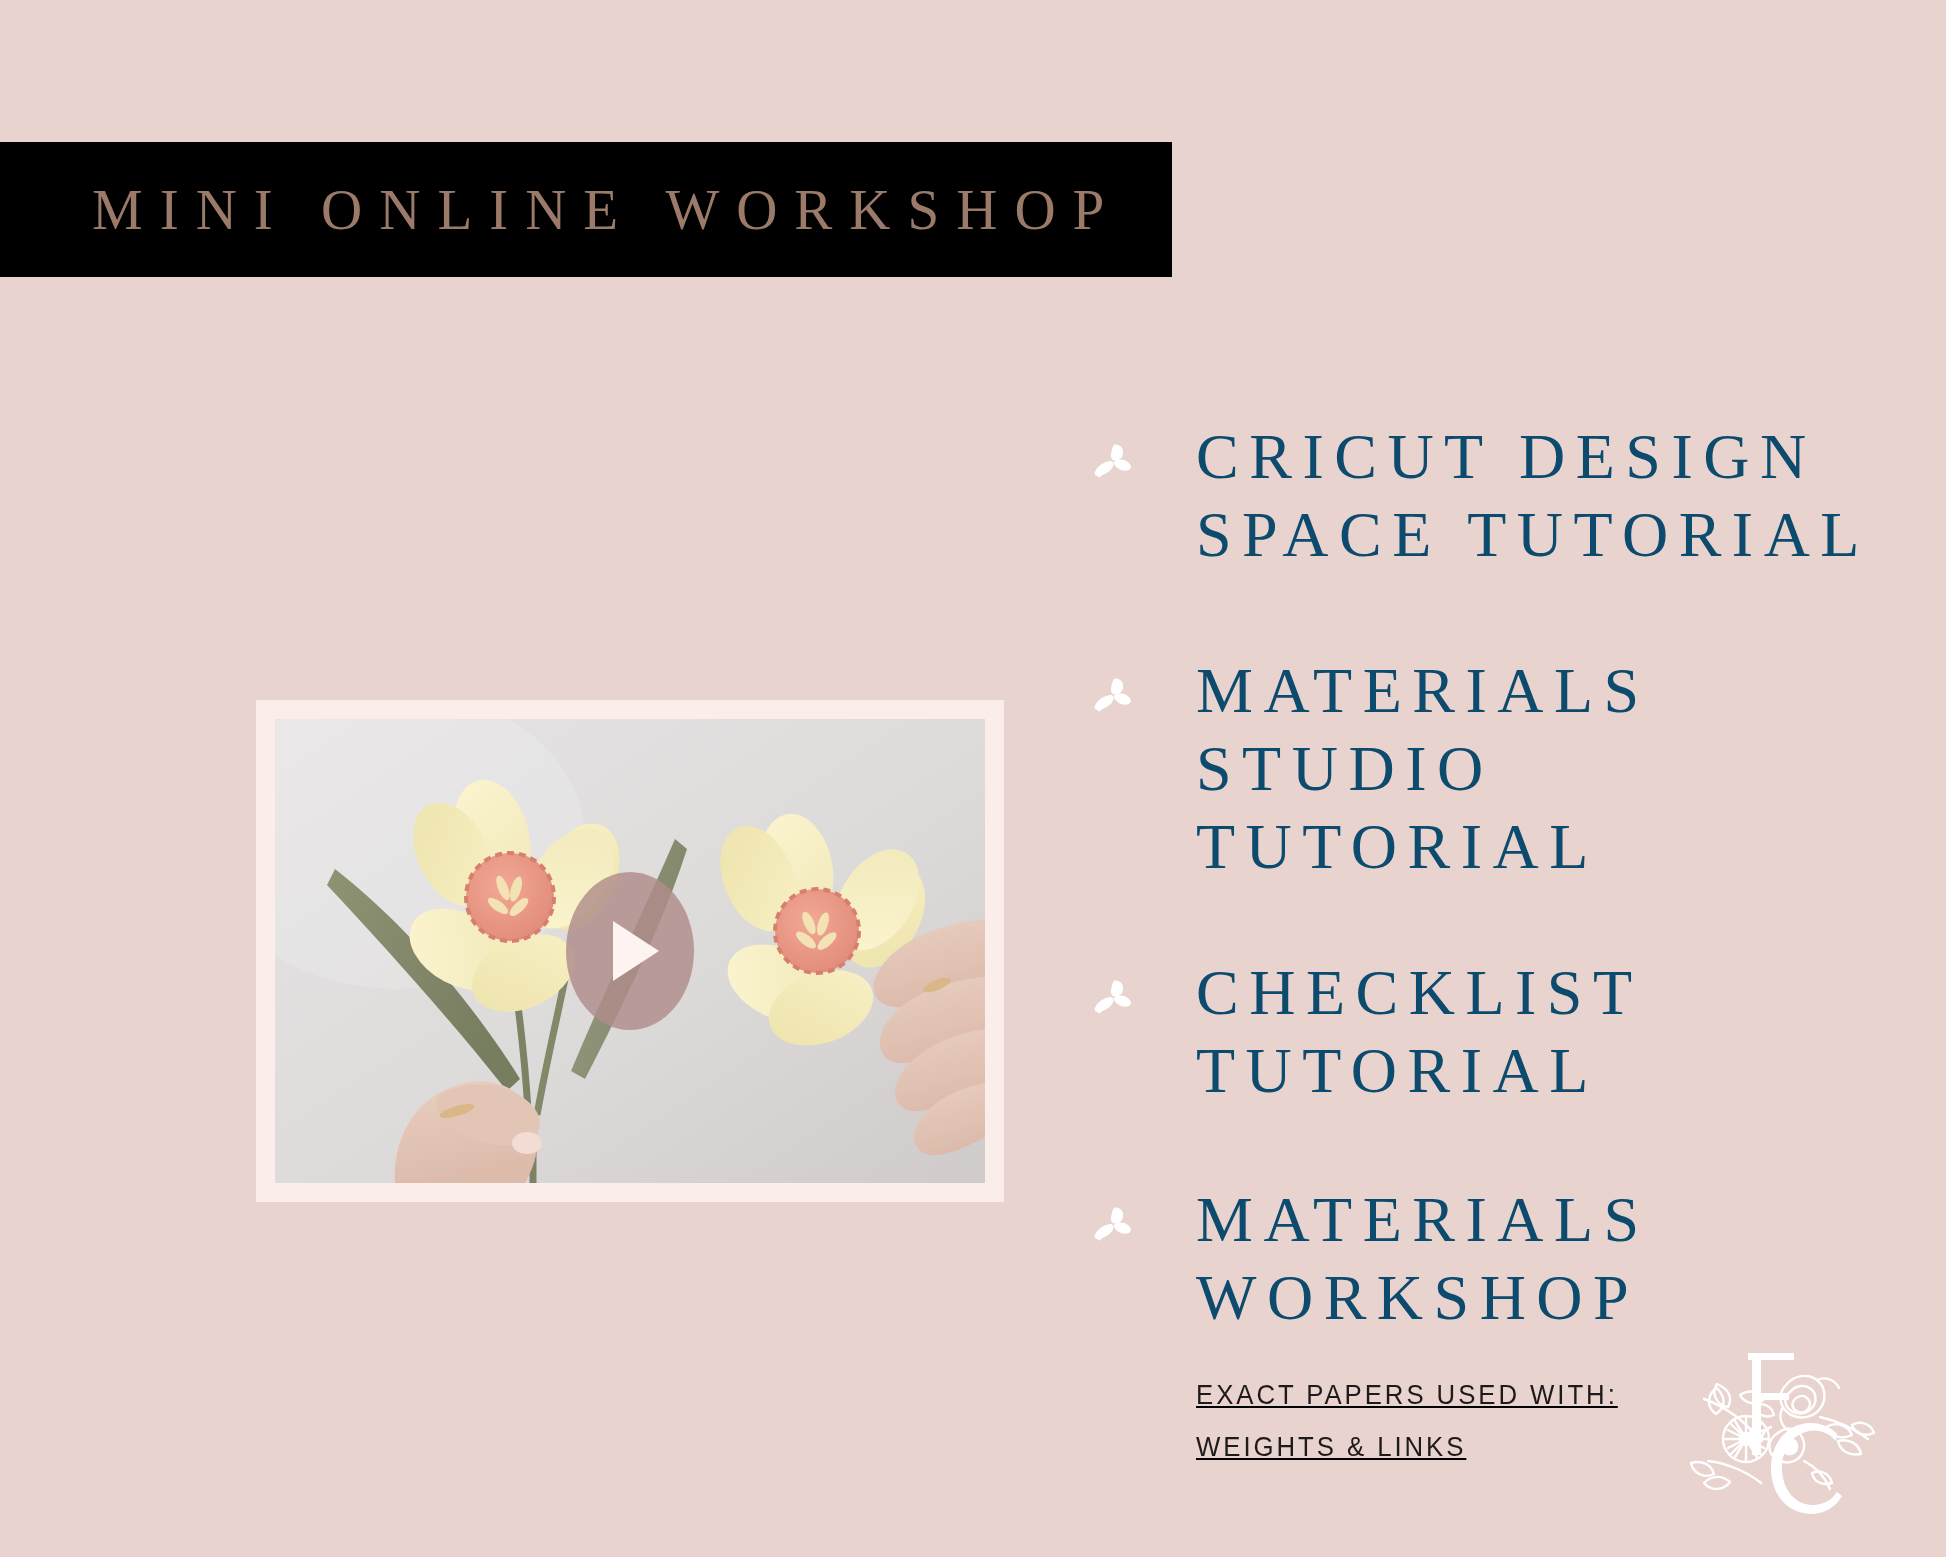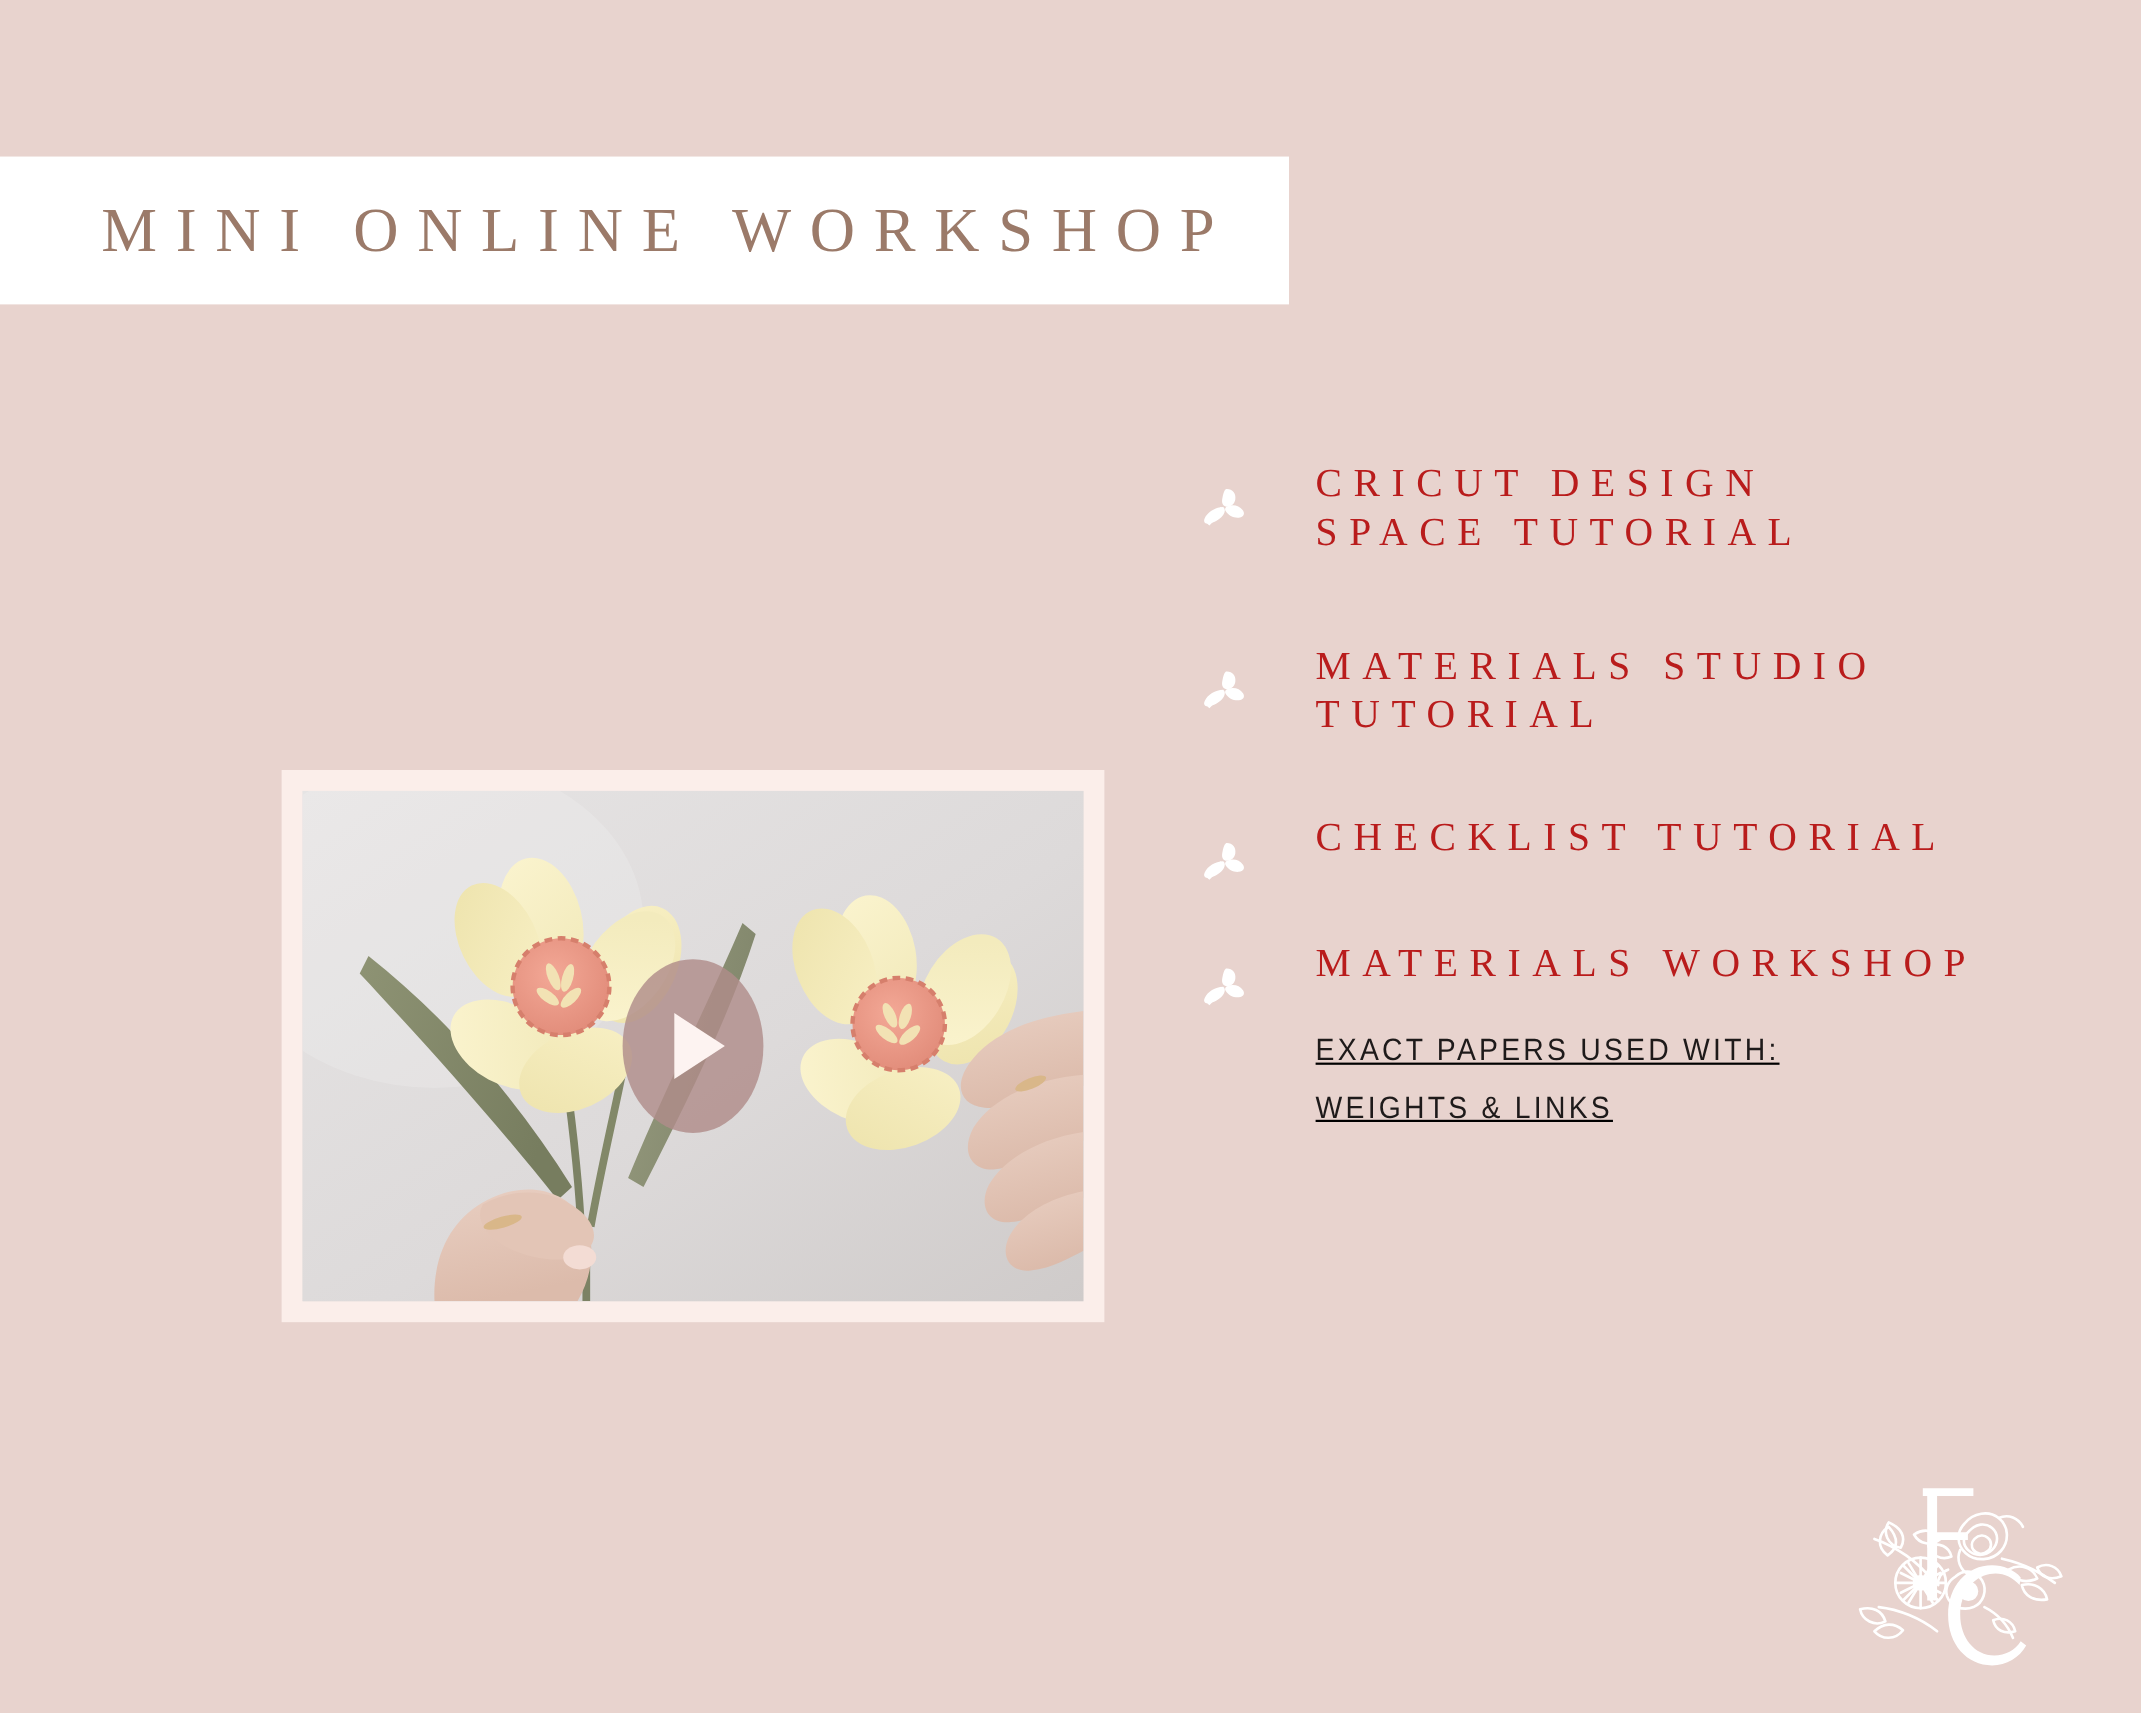--- a/index.html
+++ b/index.html
@@ -24,21 +24,21 @@
     overflow: hidden;
   }
 
   
   .ribbon {
     position: absolute;
     left: 0;
     top: 142px;
     width: 1172px;
     height: 135px;
-    background: #ffffff;
+    background: #000000;
     -webkit-clip-path: polygon(0 0, 100% 0, 100% 100%, 87.5% 100%, 77.6% 50%, 87.5% 0, 100% 0, 100% 100%, 0 100%);
     clip-path: polygon(0 0, 1172px 0, 1172px 135px, 1025px 135px, 1025px 135px, 910px 67.5px, 1025px 0, 1172px 0, 1172px 135px, 0 135px);
     display: flex;
     align-items: center;
   }
   .ribbon-title {
     margin-left: 92px;
     font-family: "Liberation Serif", serif;
     font-size: 57px;
     font-weight: 400;
@@ -106,24 +106,24 @@
     position: absolute;
     left: 0;
     top: 22px;
     width: 44px;
     height: 44px;
   }
   .feature-label {
     display: block;
     margin-left: 106px;
     font-family: "Liberation Serif", serif;
-    font-size: 36px;
+    font-size: 64px;
     font-weight: 400;
     letter-spacing: 10.5px;
-    color: #b91c1c;
+    color: #0c4a6e;
     line-height: 1.22;
     white-space: pre-line;
   }
   #feature-0 { margin-bottom: 78px; }
   #feature-1 { margin-bottom: 68px; }
   #feature-2 { margin-bottom: 70px; }
   #feature-3 { margin-bottom: 0; }
 
   .subnote {
     margin-left: 106px;

